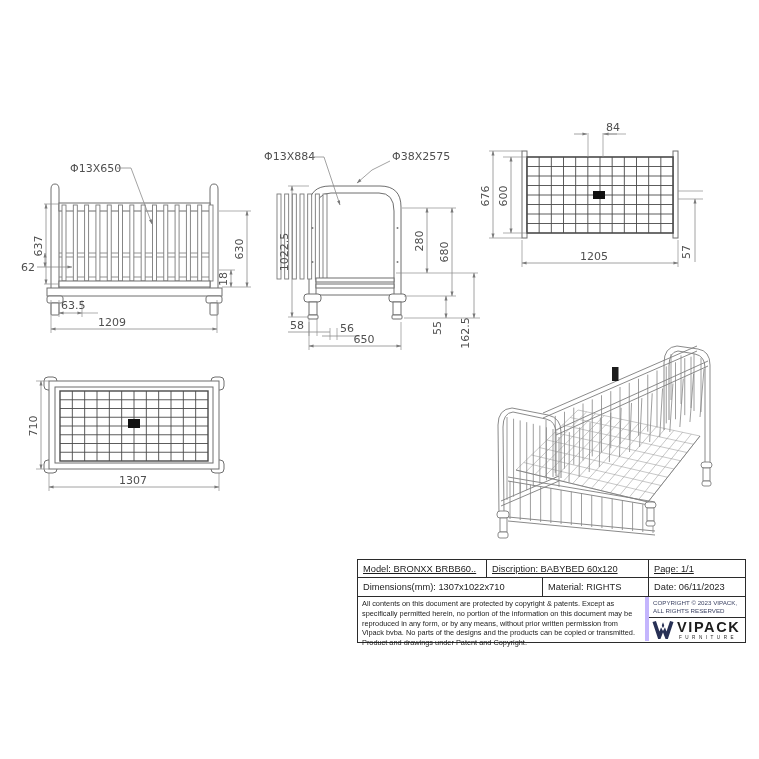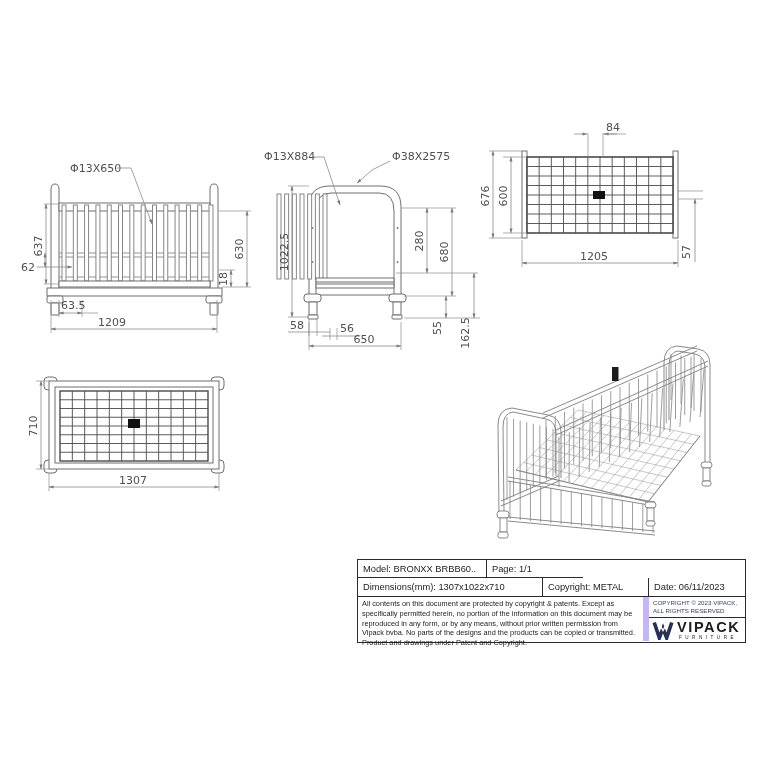--- a/index.html
+++ b/index.html
@@ -22,26 +22,26 @@
 
   
   .tb{position:absolute;left:357px;top:559px;width:389px;height:84px;background:#fff;
       border:1.4px solid #2b2b2b;box-sizing:border-box;color:#1c1c1c;
       font-family:"Liberation Sans",sans-serif;}
   .tb-row{display:flex;box-sizing:border-box;}
   .cell{box-sizing:border-box;border-right:1px solid #2b2b2b;border-bottom:1px solid #2b2b2b;
         padding:1px 5px;font-size:9.3px;display:flex;align-items:center;white-space:nowrap;
         overflow:hidden;}
   .cell.last{border-right:none;}
-  .legal{box-sizing:border-box;border-right:6px solid #c4b5fd;width:291px;
+  .legal{box-sizing:border-box;border-right:4px solid #c4b5fd;width:291px;
          font-size:7.35px;line-height:1.33;padding:2px 4px;color:#1c1c1c;}
   .logocell{box-sizing:border-box;width:96px;display:flex;flex-direction:column;}
   .copylines{font-size:6.2px;line-height:1.3;color:#3c4364;padding:2px 0 2px 4px;
              border-bottom:1px solid #2b2b2b;}
-  .brandrow{display:flex;align-items:center;gap:3px;padding:2px 2px 0 3px;}
+  .brandrow{display:flex;align-items:flex-start;gap:3px;padding:2px 2px 0 3px;}
   .brandtext{display:flex;flex-direction:column;line-height:1;}
   .brandname{font-size:14.5px;font-weight:bold;letter-spacing:1.6px;}
   .furn{font-size:4.6px;letter-spacing:3.5px;margin-top:1px;margin-left:2px;}
 </style>
 </head>
 <body>
 
 <div class="page">
 
 <svg class="drawing" width="759" height="759" viewBox="0 0 759 759">
@@ -406,27 +406,28 @@
     <rect class="isof" x="645" y="502" width="11" height="6" rx="3"></rect>
     <rect class="isof" x="647" y="508" width="7" height="13"></rect>
     <rect class="isof" x="646" y="521" width="9" height="5" rx="2"></rect>
     <rect class="isof" x="701" y="462" width="11" height="6" rx="3"></rect>
     <rect class="isof" x="703" y="468" width="7" height="13"></rect>
     <rect class="isof" x="702" y="481" width="9" height="5" rx="2"></rect>
   </g>
 </svg>
 
 <div class="tb">
-  <div class="tb-row" style="height:18px;">
+  <div class="tb-row" style="height:18px;text-decoration:underline;">
     <div class="cell" style="width:129px;">Model: BRONXX BRBB60..</div>
+    <div class="cell" style="width:162px;">Discription: BABYBED 60x120</div>
     <div class="cell last" style="width:96px;text-align:center;">Page: 1/1</div>
   </div>
   <div class="tb-row" style="height:19px;">
     <div class="cell" style="width:185px;">Dimensions(mm): 1307x1022x710</div>
-    <div class="cell" style="width:106px;">Copyright: METAL</div>
+    <div class="cell" style="width:106px;">Material: RIGHTS</div>
     <div class="cell last" style="width:96px;">Date: 06/11/2023</div>
   </div>
   <div class="tb-row" style="height:44px;">
     <div class="legal">All contents on this document are protected by copyright &amp; patents. Except as specifically permitted herein, no portion of the information on this document may be reproduced in any form, or by any means, without prior written permission from Vipack bvba. No parts of the designs and the products can be copied or transmitted. Product and drawings under Patent and Copyright.</div>
     <div class="logocell">
       <div class="copylines">
         <span>COPYRIGHT © 2023 VIPACK,</span><br>
         <span>ALL RIGHTS RESERVED</span>
       </div>
       <div class="brandrow">

